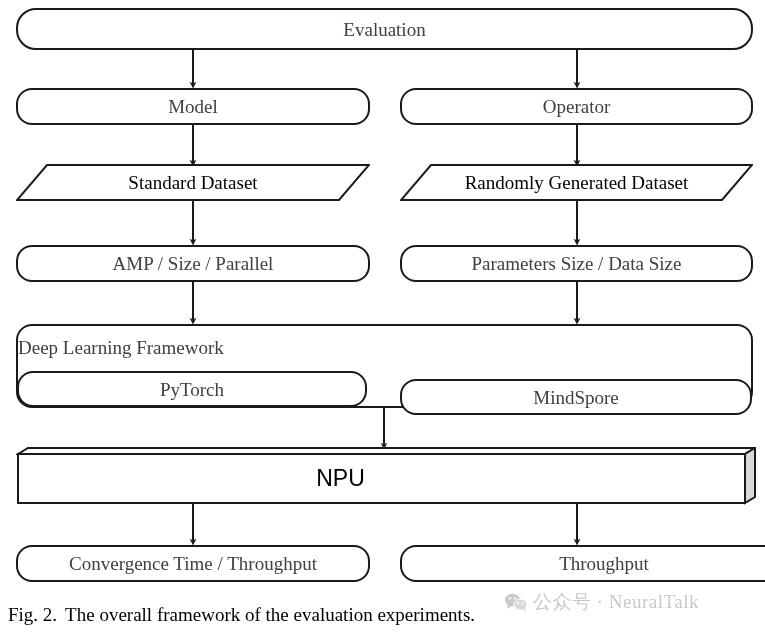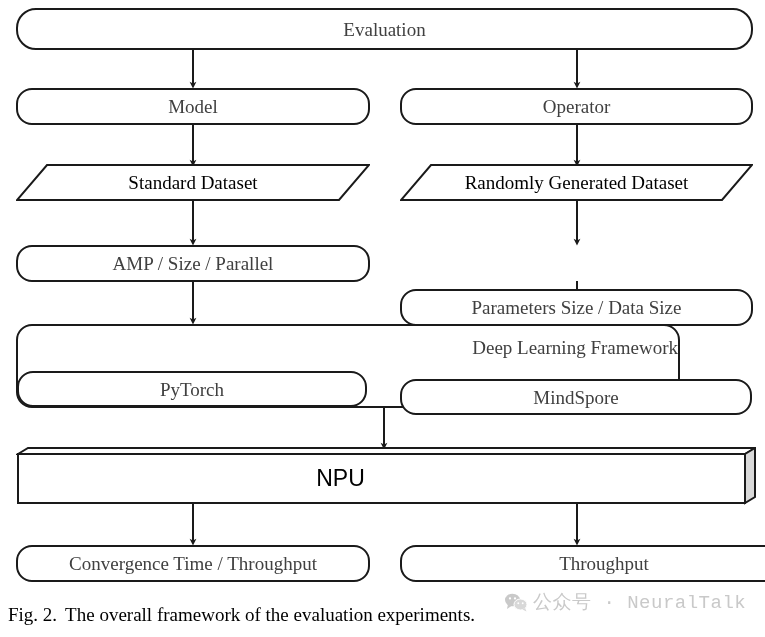--- a/index.html
+++ b/index.html
@@ -87,21 +87,21 @@
     margin-right: 8px;
   }
   .watermark {
     position: absolute;
     left: 504px;
     top: 589px;
     display: flex;
     align-items: center;
     gap: 5px;
     color: #c9c9c9;
-    font-family: Liberation Mono, monospace;
+    font-family: Liberation Serif, serif;
     font-size: 19px;
     letter-spacing: 0.5px;
     user-select: none;
   }
   .watermark .wm-text {
     color: #c9c9c9;
   }
   .wechat-icon {
     display: inline-block;
     width: 24px;
@@ -169,25 +169,25 @@
     <svg class="para" viewBox="0 0 353 37" preserveAspectRatio="none">
       <polygon points="31,1 352,1 322,36 1,36" fill="#ffffff" stroke="#1a1a1a" stroke-width="2" vector-effect="non-scaling-stroke"></polygon>
     </svg>
     <span class="para-label">Randomly Generated Dataset</span>
   </div>
 
   <div class="node plain" style="left:16px; top:245px; width:354px; height:37px;">
     <span>AMP / Size / Parallel</span>
   </div>
 
-  <div class="node plain" style="left:400px; top:245px; width:353px; height:37px;margin-top:44px;">
+  <div class="node plain" style="left:400px; top:245px; width:353px; height:37px;">
     <span>Parameters Size / Data Size</span>
   </div>
 
-  <div class="node plain" style="left:16px; top:324px; width:664px; height:84px; align-items:flex-start; justify-content:flex-end;">
+  <div class="node plain" style="left:16px; top:324px; width:737px; height:84px; align-items:flex-start; justify-content:flex-start;">
     <span style="margin-top:12px;">Deep Learning Framework</span>
   </div>
 
   <div class="node plain" style="left:17px; top:371px; width:350px; height:36px;">
     <span>PyTorch</span>
   </div>
 
   <div class="node plain" style="left:400px; top:371px; width:352px; height:36px;margin-top:8px;">
     <span>MindSpore</span>
   </div>

